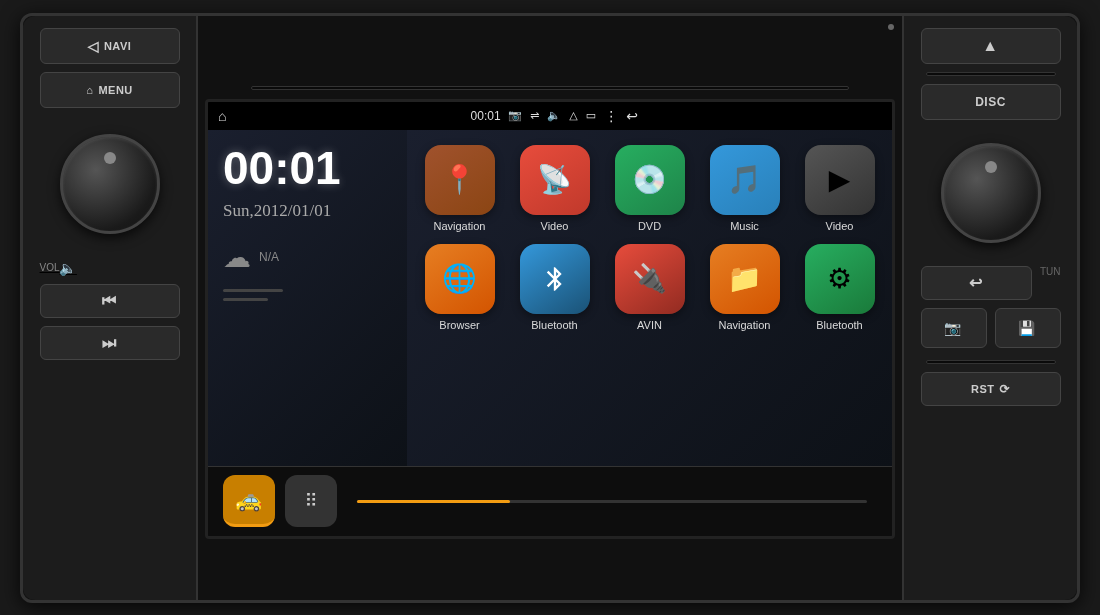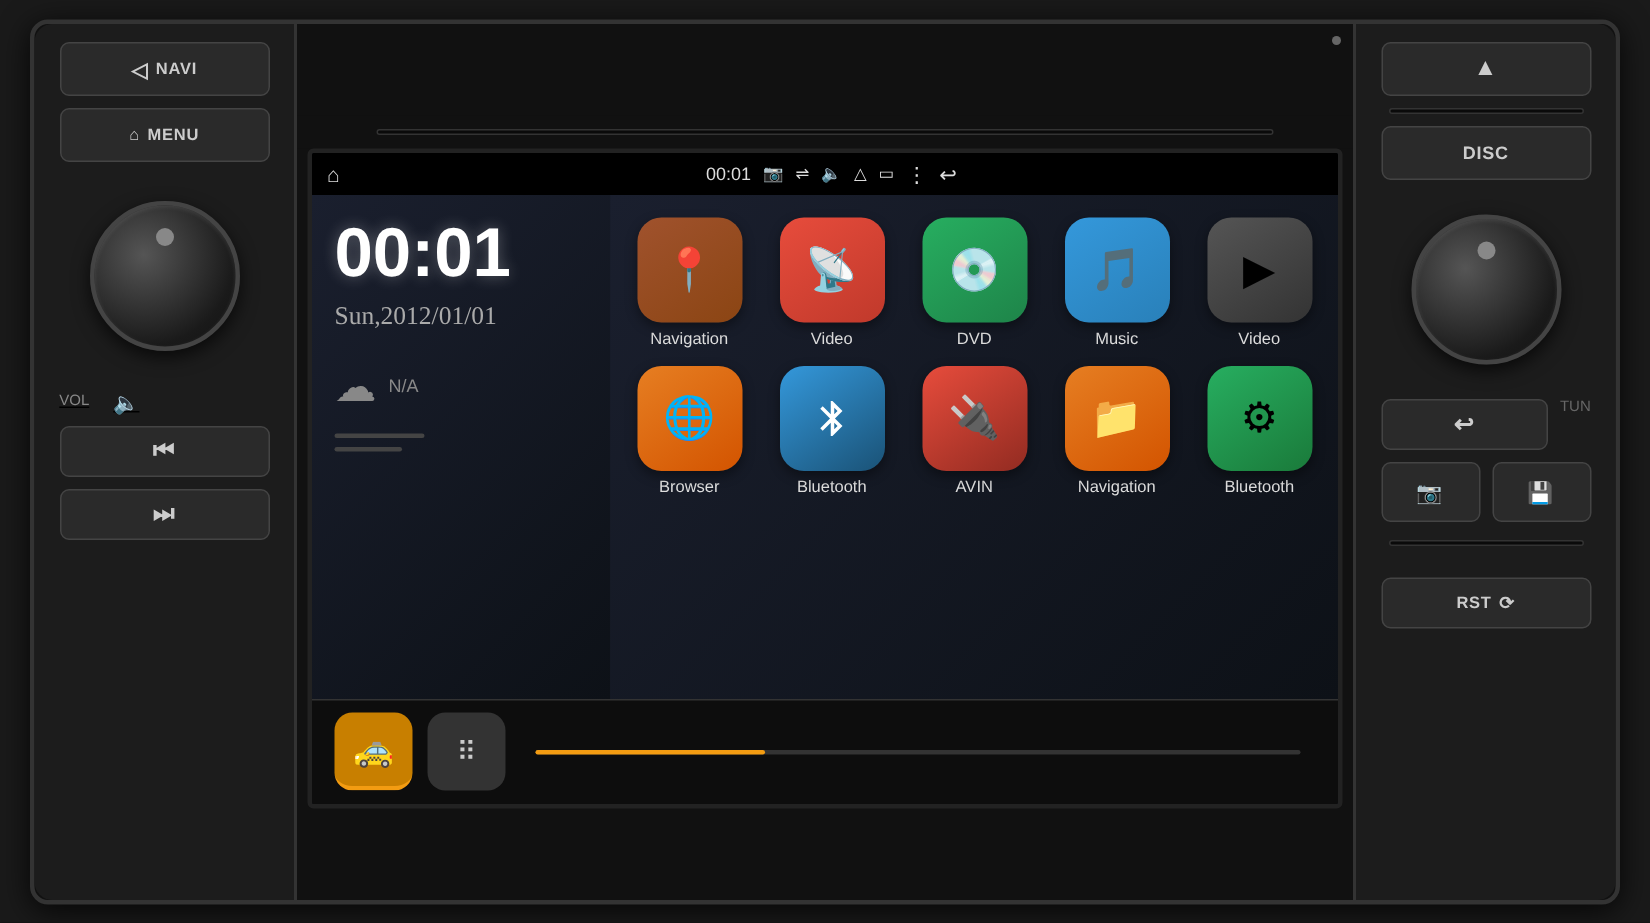--- a/index.html
+++ b/index.html
@@ -95,21 +95,21 @@
       border-radius: 50%;
       position: absolute;
       top: 15px;
       left: 50%;
       transform: translateX(-50%);
     }
 
     .vol-row {
       display: flex;
       align-items: center;
-      gap: 16px;
+      gap: 0;
       width: 140px;
       text-decoration: underline;
     }
 
     .vol-label {
       color: #888;
       font-size: 10px;
       text-transform: uppercase;
     }
 
@@ -426,21 +426,20 @@
       flex: 1;
       height: 40px;
       border-radius: 6px;
       font-size: 14px;
     }
 
     .rst-btn {
       width: 140px;
       height: 34px;
       font-size: 11px;
-      margin-top: 13px;
     }
 
     .small-indicator {
       width: 6px;
       height: 6px;
       background: #666;
       border-radius: 50%;
       position: absolute;
       top: 8px;
       right: 8px;

